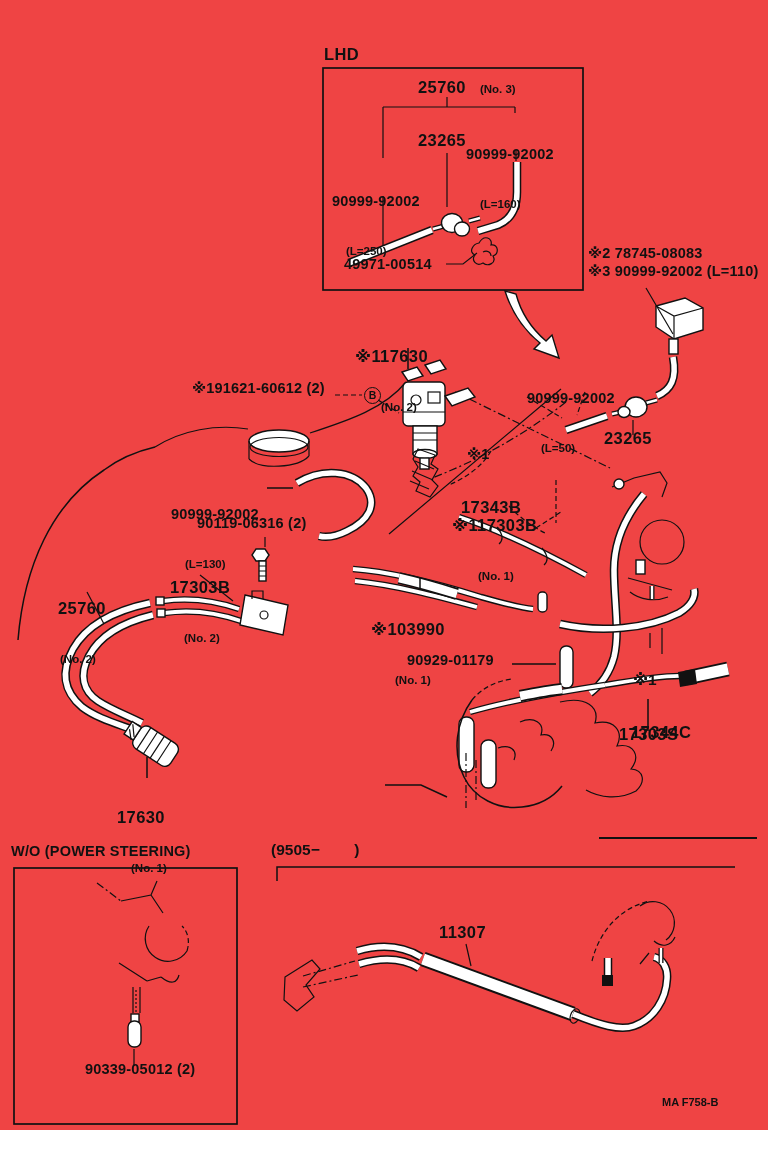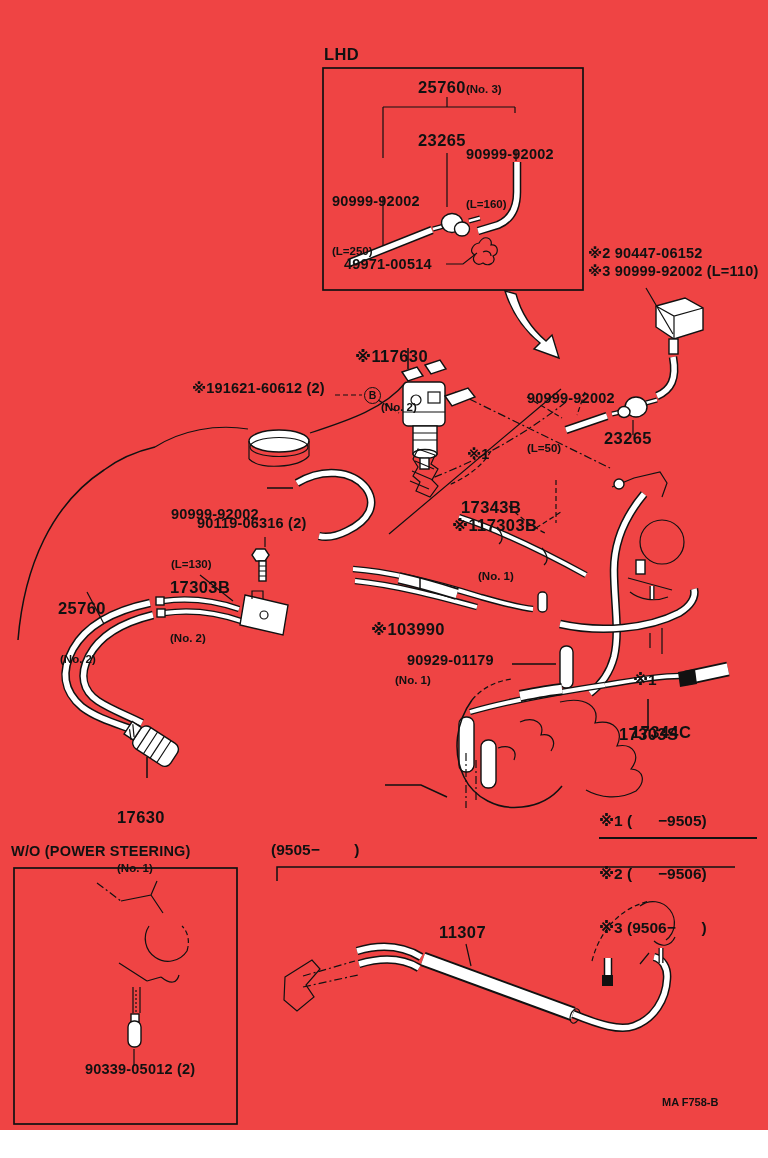--- a/index.html
+++ b/index.html
@@ -4,21 +4,21 @@
 <style>
   html,body{margin:0;padding:0;background:#fff;}
   #stage{position:relative;width:768px;height:1130px;background:#ef4444;overflow:hidden;
          font-family:"Liberation Sans","DejaVu Sans",sans-serif;color:#111;}
   #art{position:absolute;left:0;top:0;}
   .lbl{position:absolute;font-weight:bold;color:#111;line-height:1.1;white-space:pre;}
   .s17{font-size:16.5px;letter-spacing:.4px;}
   .s16{font-size:15.5px;}
   .s15{font-size:14.5px;letter-spacing:.2px;}
   .s14{font-size:11px;}
-  .sub{font-size:11.5px;letter-spacing:0;}
+  .sub{font-size:11.5px;letter-spacing:0;padding-left:14px;}
   .r{text-align:left;}
   .ind2{padding-left:2px;} .ind6{padding-left:6px;} .ind24{padding-left:24px;} .ind26{padding-left:26px;}
   .w97{width:97px;} .w100{width:100px;} .w92{width:92px;}
   .legend div{font-size:15.5px;line-height:18px;}
   .bcircle{position:absolute;width:15px;height:15px;border:1.5px solid #111;border-radius:50%;
            text-align:center;line-height:15px;font-size:10.5px;font-weight:bold;}
   
   .ln{fill:none;stroke:#111;stroke-width:1.5;}
   .ln2{fill:none;stroke:#111;stroke-width:1.2;}
   .dash{stroke-dasharray:5 3;}
@@ -230,21 +230,21 @@
 
 <div class="lbl s17" style="left:418px;top:131px"><span>23265</span></div>
 
 <div class="lbl w97" style="left:332px;top:159px">
   <div class="s15">90999-92002</div>
   <div class="sub r">(L=250)</div>
 </div>
 
 <div class="lbl s15" style="left:344px;top:257px"><span>49971-00514</span></div>
 
-<div class="lbl s15" style="left:588px;top:246px"><span>※2 90447-06152</span></div>
+<div class="lbl s15" style="left:588px;top:246px"><span>※2 78745-08083</span></div>
 <div class="lbl s15" style="left:588px;top:264px"><span>※3 90999-92002 (L=110)</span></div>
 
 <div class="lbl w100" style="left:527px;top:356px">
   <div class="s15">90999-92002</div>
   <div class="sub r">(L=50)</div>
 </div>
 
 <div class="lbl s17" style="left:604px;top:429px"><span>23265</span></div>
 
 <div class="lbl" style="left:355px;top:312px">
@@ -295,25 +295,20 @@
 </div>
 
 <div class="lbl s17" style="left:619px;top:725px"><span>17303S</span></div>
 
 <div class="lbl" style="left:117px;top:773px">
   <div class="s17">17630</div>
   <div class="sub">(No. 1)</div>
 </div>
 
 
-<div class="lbl legend" style="left:599px;top:777px">
-  <div>※1 (      −9505)</div>
-  <div>※2 (      −9506)</div>
-  <div>※3 (9506−      )</div>
-</div>
 
 <div class="lbl s15" style="left:11px;top:844px"><span>W/O (POWER STEERING)</span></div>
 <div class="lbl s15" style="left:85px;top:1062px"><span>90339-05012 (2)</span></div>
 
 <div class="lbl s16" style="left:271px;top:841px"><span>(9505−        )</span></div>
 <div class="lbl s17" style="left:439px;top:923px"><span>11307</span></div>
 
 <div class="lbl s14" style="left:662px;top:1096px"><span>MA F758-B</span></div>
 
 </div>

